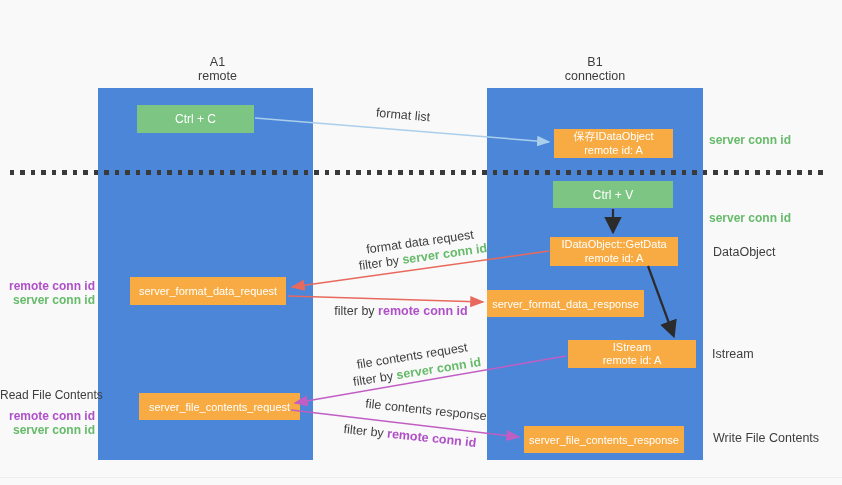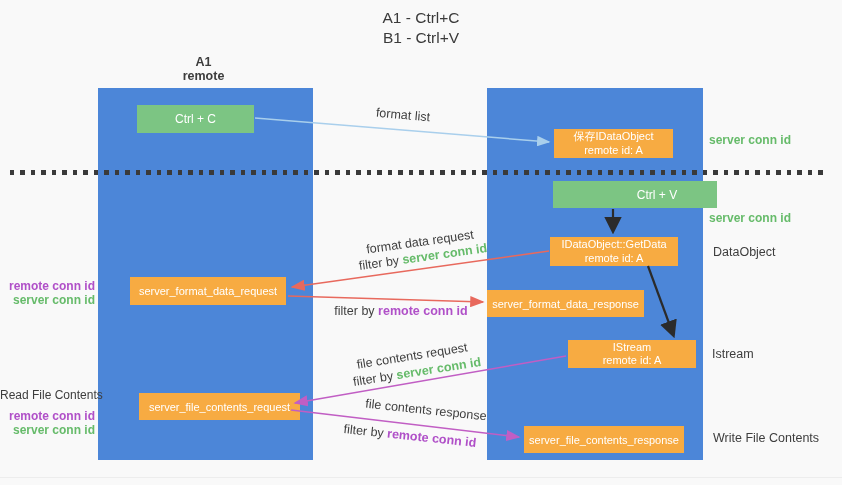--- a/index.html
+++ b/index.html
@@ -28,28 +28,28 @@
   .side-right{position:absolute;font-size:12px;white-space:nowrap;z-index:6;}
   .side-dark{color:#3d3d3d;font-size:12.5px;font-weight:normal;}
   .left-col{position:absolute;left:0;width:95px;text-align:right;font-size:12px;line-height:14px;z-index:6;white-space:nowrap;}
   .bottom-line{position:absolute;left:0;top:477px;width:842px;border-top:1px solid #ededed;z-index:0;}
 </style>
 </head>
 <body>
 
 <div class="stage">
 
-  <div class="title">
-    <div>A1 - Ctrl+C</div>
-    <div>B1 - Ctrl+V</div>
-  </div>
 
-  <div class="lane-header" style="left:96px;width:215px;font-weight:bold;">
+  <div class="lane-header" style="left:110px;width:215px;">
     <div>A1</div>
     <div>remote</div>
+  </div>
+  <div class="lane-header" style="left:487px;width:216px;">
+    <div>B1</div>
+    <div>connection</div>
   </div>
 
   <div class="lane" style="left:98px;width:215px;"></div>
   <div class="lane" style="left:487px;width:216px;"></div>
 
   <div class="dotted"></div>
 
   <svg class="arrows" width="842" height="485" viewBox="0 0 842 485">
     <defs>
       <marker id="m-blue" markerWidth="9" markerHeight="7" refX="8" refY="3.5" orient="auto">
@@ -81,21 +81,21 @@
     <span>server_format_data_request</span>
   </div>
   <div class="box orange" style="left:128px;top:393px;width:161px;height:27px;font-size:11px;margin-left:11px;">
     <span>server_file_contents_request</span>
   </div>
 
   <div class="box orange twoline" style="left:554px;top:129px;width:119px;height:29px;font-size:11px;">
     <div>保存IDataObject</div>
     <div>remote id: A</div>
   </div>
-  <div class="box green" style="left:553px;top:181px;width:120px;height:27px;padding-left:44px;">
+  <div class="box green" style="left:553px;top:181px;width:120px;height:27px;">
     <span>Ctrl + V</span>
   </div>
   <div class="box orange twoline" style="left:550px;top:237px;width:128px;height:29px;font-size:11px;">
     <div>IDataObject::GetData</div>
     <div>remote id: A</div>
   </div>
   <div class="box orange" style="left:487px;top:290px;width:157px;height:27px;font-size:11px;">
     <span>server_format_data_response</span>
   </div>
   <div class="box orange twoline" style="left:568px;top:340px;width:128px;height:28px;font-size:11px;">

